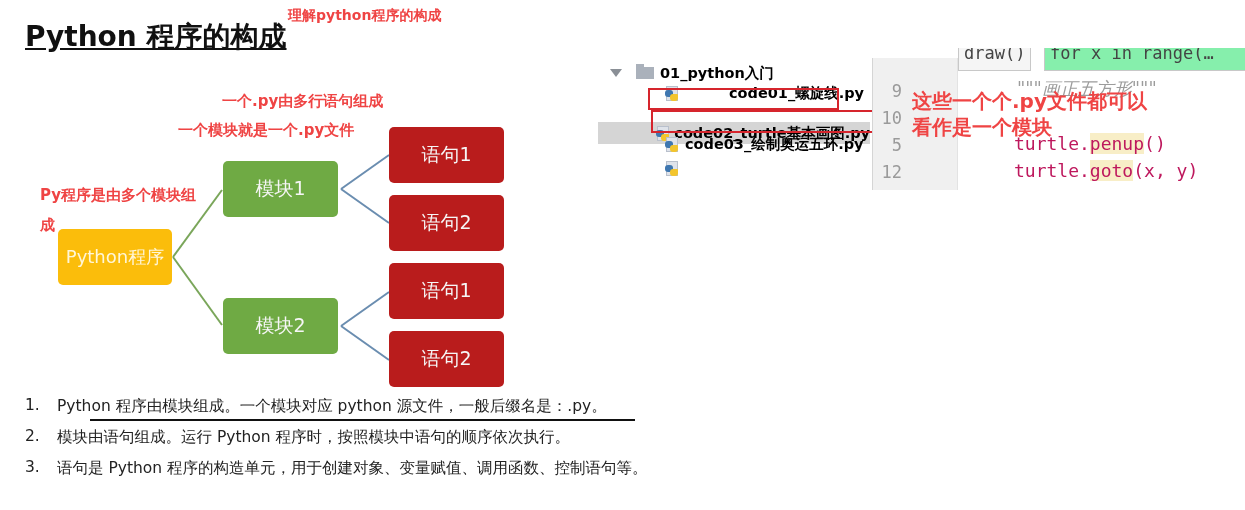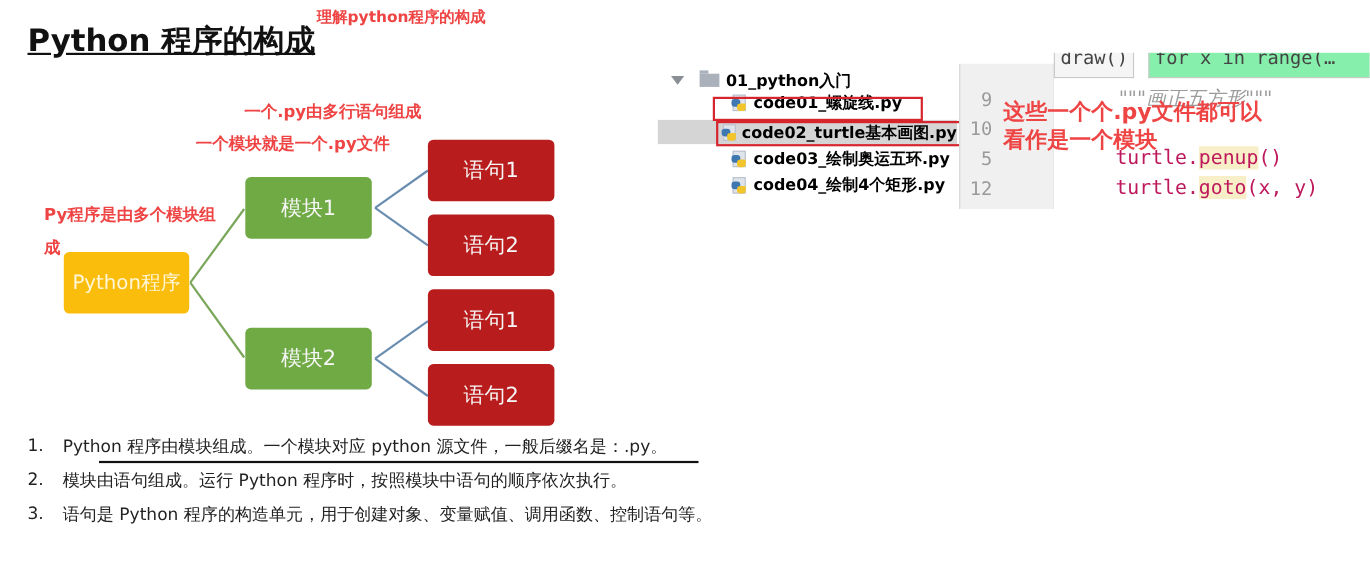--- a/index.html
+++ b/index.html
@@ -77,29 +77,29 @@
 <div class="box stmt" style="left:389px;top:195px;">语句2</div>
 <div class="box stmt" style="left:389px;top:263px;">语句1</div>
 <div class="box stmt" style="left:389px;top:331px;">语句2</div>
 
 <div class="abs tree">
   <div class="tree-row" style="left:12px;top:4px;">
     <span class="tri"></span>
     <span class="folder"></span>
     <span>01_python入门</span>
   </div>
-  <div class="tree-row" style="left:66px;top:24px;">
+  <div class="tree-row" style="left:66px;top:24px;gap:44px;">
     <span class="pyicon">
         <span class="doc"></span>
         <span class="blue"></span>
         <span class="yellow"></span>
       </span>
     <span>code01_螺旋线.py</span>
   </div>
-  <div class="tree-row selected-bg" style="top:51px;">
+  <div class="tree-row selected-bg" style="top:64px;">
     <span style="width:66px;display:inline-block;"></span>
     <span class="pyicon">
         <span class="doc"></span>
         <span class="blue"></span>
         <span class="yellow"></span>
       </span>
     <span>code02_turtle基本画图.py</span>
   </div>
   <div class="tree-row" style="left:66px;top:75px;">
     <span class="pyicon">
@@ -108,21 +108,20 @@
         <span class="yellow"></span>
       </span>
     <span>code03_绘制奥运五环.py</span>
   </div>
   <div class="tree-row" style="left:66px;top:99px;">
     <span class="pyicon">
         <span class="doc"></span>
         <span class="blue"></span>
         <span class="yellow"></span>
       </span>
-    <span>code04_绘制4个矩形.py</span>
   </div>
 </div>
 
 <div class="redbox" style="left:648px;top:88px;width:187px;height:18px;"></div>
 <div class="redbox" style="left:651px;top:110px;width:243px;height:19px;"></div>
 
 <div class="abs gutter"></div>
 <div class="abs editor-bg"></div>
 <div class="crumb c1">draw()</div>
 <div class="crumb c2">for x in range(…</div>

